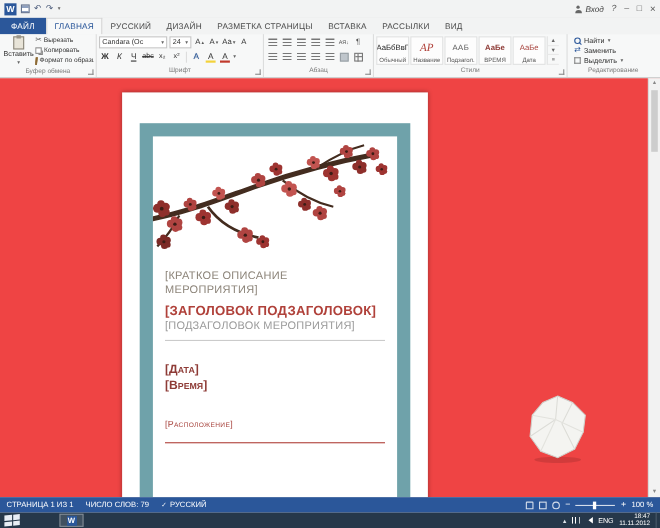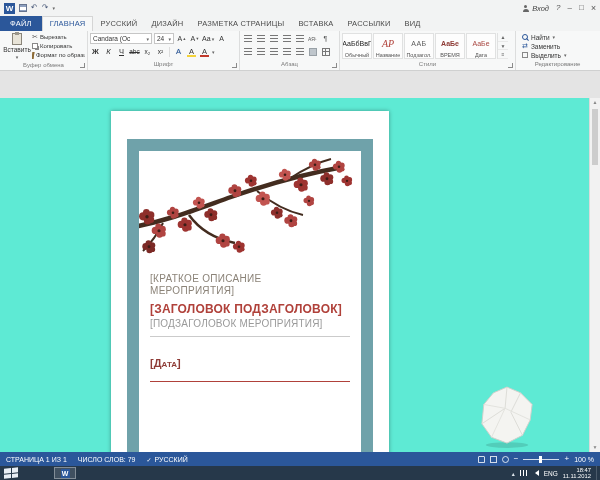--- a/index.html
+++ b/index.html
@@ -108,21 +108,21 @@
   
   .g-edit { width:83px; border-right:none; }
   .g-edit .g-body { flex-direction:column; gap:1px; padding-left:6px; }
   .ed-row { display:flex; align-items:center; gap:3px; height:8px; font-size:6.5px; color:#333; }
   .ic-find { width:6px; height:6px; border:1px solid #2b579a; border-radius:50%; position:relative; display:inline-block; }
   .ic-find::after { content:""; position:absolute; width:3px; height:1px; background:#2b579a; right:-2px; bottom:-1px; transform:rotate(45deg); }
   .ic-replace { font-size:7px; color:#2b579a; line-height:8px; }
   .ic-select { width:6px; height:6px; border:1px dashed #888; display:inline-block; }
 
   
-  .docarea { position:absolute; top:71px; left:0; right:0; bottom:28px; background:#5eead4; overflow:hidden;margin-top:27px; }
+  .docarea { position:absolute; top:71px; left:0; right:0; bottom:28px; background:#ef4444; overflow:hidden; }
   .page { position:absolute; left:111px; top:13px; width:278px; height:400px; background:#fff;
     box-shadow:0 0 4px rgba(0,0,0,.35); }
   .teal { position:absolute; left:16px; right:16px; top:28px; bottom:-10px; }
   .panel { position:absolute; left:12px; right:12px; top:12px; bottom:12px; background:#fff; }
   .blossom { position:absolute; top:0; left:0; width:100%; height:118px; }
   .content { position:absolute; top:118px; left:11px; right:11px; }
   .desc { width:170px; font-size:10px; line-height:1.2; color:#8b8378; letter-spacing:.3px; margin-top:4px; }
   .evtitle { margin-top:5px; font-size:12px; font-weight:bold; color:#b0413a; letter-spacing:.2px; }
   .evsub { margin-top:2px; font-size:10px; color:#9a9a9a; letter-spacing:.2px; }
   .div1 { margin-top:7px; border-top:1px solid #cbcbcb; }
@@ -433,20 +433,22 @@
             <use href="#fl" transform="translate(208,30) scale(0.9)" fill="#9e3431"></use>
             <use href="#fl" transform="translate(170,50) scale(0.9)" fill="#b04441"></use>
           </svg>
 
           <div class="content">
             <div class="desc">[КРАТКОЕ ОПИСАНИЕ МЕРОПРИЯТИЯ]</div>
             <div class="evtitle">[ЗАГОЛОВОК ПОДЗАГОЛОВОК]</div>
             <div class="evsub">[ПОДЗАГОЛОВОК МЕРОПРИЯТИЯ]</div>
             <div class="div1"></div>
             <div class="evdate">[Дата]</div>
+            <div class="evtime">[Время]</div>
+            <div class="evloc">[Расположение]</div>
             <div class="div2"></div>
           </div>
         </div>
       </div>
     </div>
 
     <svg class="paper" viewBox="0 0 60 66">
       <ellipse cx="30" cy="62" rx="22" ry="3" fill="rgba(0,0,0,0.12)"></ellipse>
       <polygon points="30,2 44,8 56,20 54,36 46,52 30,60 14,54 4,40 6,20 16,8" fill="#f4f4f1" stroke="#cfcfca" stroke-width="1"></polygon>
       <polyline points="30,2 28,24 4,40" fill="none" stroke="#dcdcd7" stroke-width="1"></polyline>

